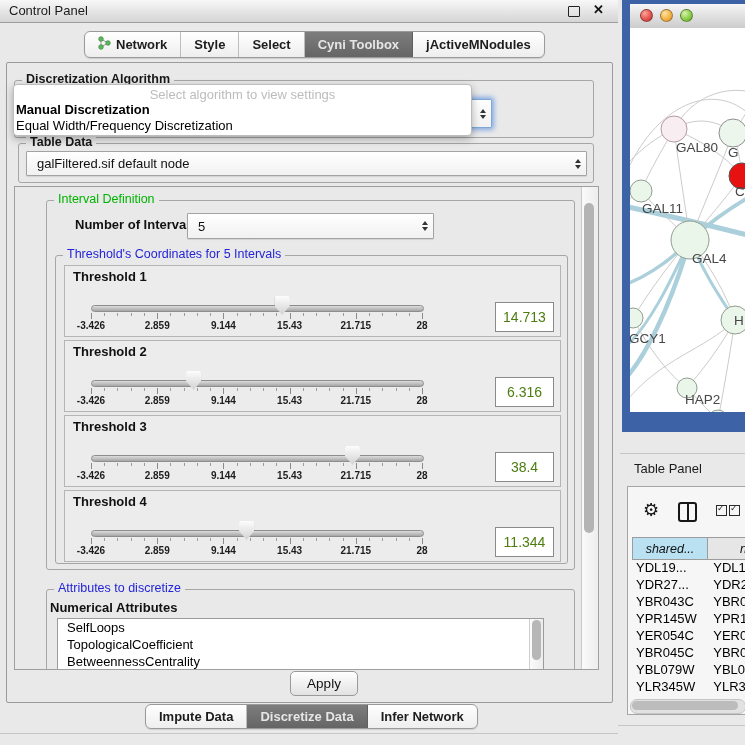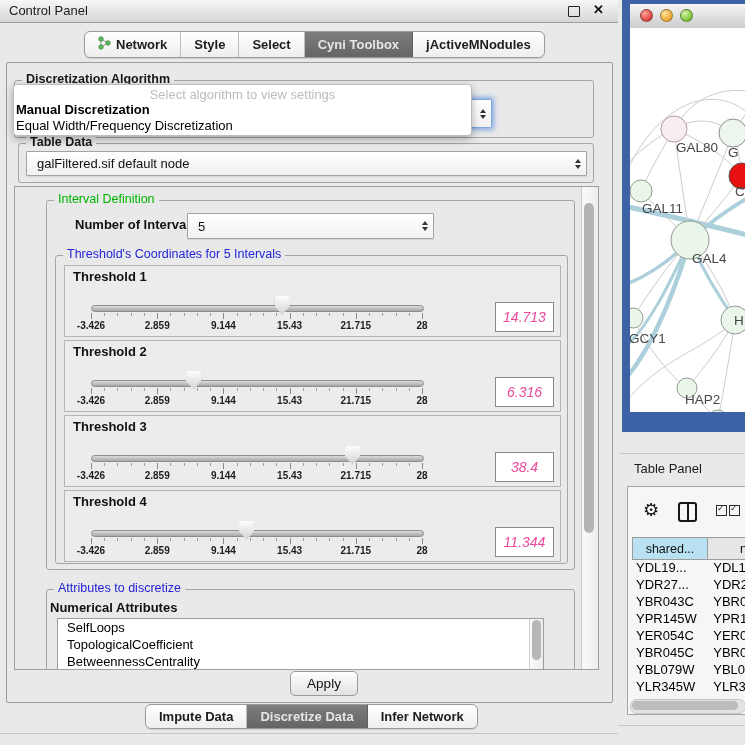--- a/index.html
+++ b/index.html
@@ -57,21 +57,21 @@
   .t-title{position:absolute;left:8px;top:3px;font-weight:700;font-size:13px;color:#111;}
   .t-track{position:absolute;left:26px;top:39px;width:331px;height:5px;border:1px solid #8d8d8d;border-radius:4px;
            background:linear-gradient(#dcdcdc,#a6a6a6);}
   .t-thumb{position:absolute;top:30px;width:15px;height:19px;background:linear-gradient(#fdfdfd,#d2d2d2);
            clip-path:polygon(8% 0,92% 0,100% 10%,100% 52%,50% 100%,0 52%,0 10%);filter:drop-shadow(0 0 1px #777);}
   .t-ticks{position:absolute;left:26px;top:47px;width:331px;height:7px;}
   .t-ticks .tick{position:absolute;top:0;width:1px;height:6px;background:#8a8a8a;}
   .t-ticks .tick.minor{height:3px;background:#9c9c9c;}
   .t-lbl{position:absolute;top:54px;transform:translateX(-50%);font-size:10px;font-weight:700;color:#1d1d1d;}
   .t-val{position:absolute;right:6px;top:36px;width:57px;height:28px;background:#fff;border:1px solid #8a8a8a;
-         display:flex;align-items:center;justify-content:center;font-size:14px;color:#ec4899;font-style:italic;}
+         display:flex;align-items:center;justify-content:center;font-size:14px;color:#4d7c0f;}
 
   
   .attr-list{position:absolute;left:10px;top:28px;width:485px;height:60px;background:#fff;border:1px solid #9c9c9c;overflow:hidden;}
   .attr-item{height:17px;line-height:17px;padding-left:9px;font-size:13px;color:#000;white-space:nowrap;}
   .list-scroll{position:absolute;right:0;top:0;width:13px;height:100%;background:linear-gradient(90deg,#fbfbfb,#ececec);border-left:1px solid #cfcfcf;}
   .list-thumb{position:absolute;left:1.5px;top:1px;width:9px;height:40px;border-radius:5px;background:#b7b7b7;}
 
   .apply-btn{position:absolute;left:268px;top:671px;width:66px;height:23px;background:linear-gradient(#ffffff,#e2e2e2);
      border:1px solid #9a9a9a;border-radius:5px;font-size:13.5px;color:#111;display:flex;align-items:center;justify-content:center;margin-left:22px;}
 
@@ -87,21 +87,21 @@
 
   
   .tp-title{left:634px;top:461px;font-size:13px;color:#1b1b1b;}
   .tpanel{left:627px;top:486px;width:118px;height:227px;background:#f6f6f6;border:1px solid #a5a5a5;overflow:hidden;}
   .gear{position:absolute;left:15px;top:12px;font-family:"DejaVu Sans",sans-serif;font-size:18px;color:#161616;}
   .split-icon{position:absolute;left:50px;top:15px;width:15px;height:16px;border:2px solid #161616;border-radius:3px;}
   .split-icon::after{content:"";position:absolute;left:50%;top:0;width:2px;height:100%;background:#161616;transform:translateX(-50%);}
   .cb{position:absolute;top:18px;width:9px;height:9px;border:1.5px solid #2a2a2a;}
   .cb::after{content:"✓";position:absolute;top:-3px;left:0px;font-size:9px;color:#2a2a2a;}
   .thead{position:absolute;left:4px;top:50px;height:22px;display:flex;border-top:1px solid #9c9c9c;border-left:1px solid #9c9c9c;}
-  .th{font-size:12.5px;display:flex;align-items:center;justify-content:center;border-right:1px solid #9c9c9c;border-bottom:1px solid #9c9c9c;}
+  .th{font-size:12.5px;display:flex;align-items:center;justify-content:center;border-right:1px solid #9c9c9c;border-bottom:1px solid #9c9c9c;font-style:italic;}
   .th1{width:74px;background:#b9e1f2;}
   .th2{width:46px;background:#e6e6e6;justify-content:flex-end;padding-right:2px;overflow:hidden;}
   .trows{position:absolute;left:4px;top:72px;width:114px;}
   .trow{display:flex;height:17px;line-height:17px;font-size:13px;color:#000;}
   .td1{width:75px;padding-left:4px;white-space:nowrap;overflow:hidden;}
   .td2{width:35px;padding-left:7px;white-space:nowrap;overflow:hidden;}
   .hscroll{position:absolute;left:2px;top:212px;width:114px;height:13px;background:#e2e2e2;border:1px solid #c4c4c4;border-radius:7px;}
   .hthumb{position:absolute;left:1px;top:1px;width:106px;height:9px;border-radius:5px;background:#bcbcbc;}
 
   .hline{height:1px;background:#c6c6c6;}

